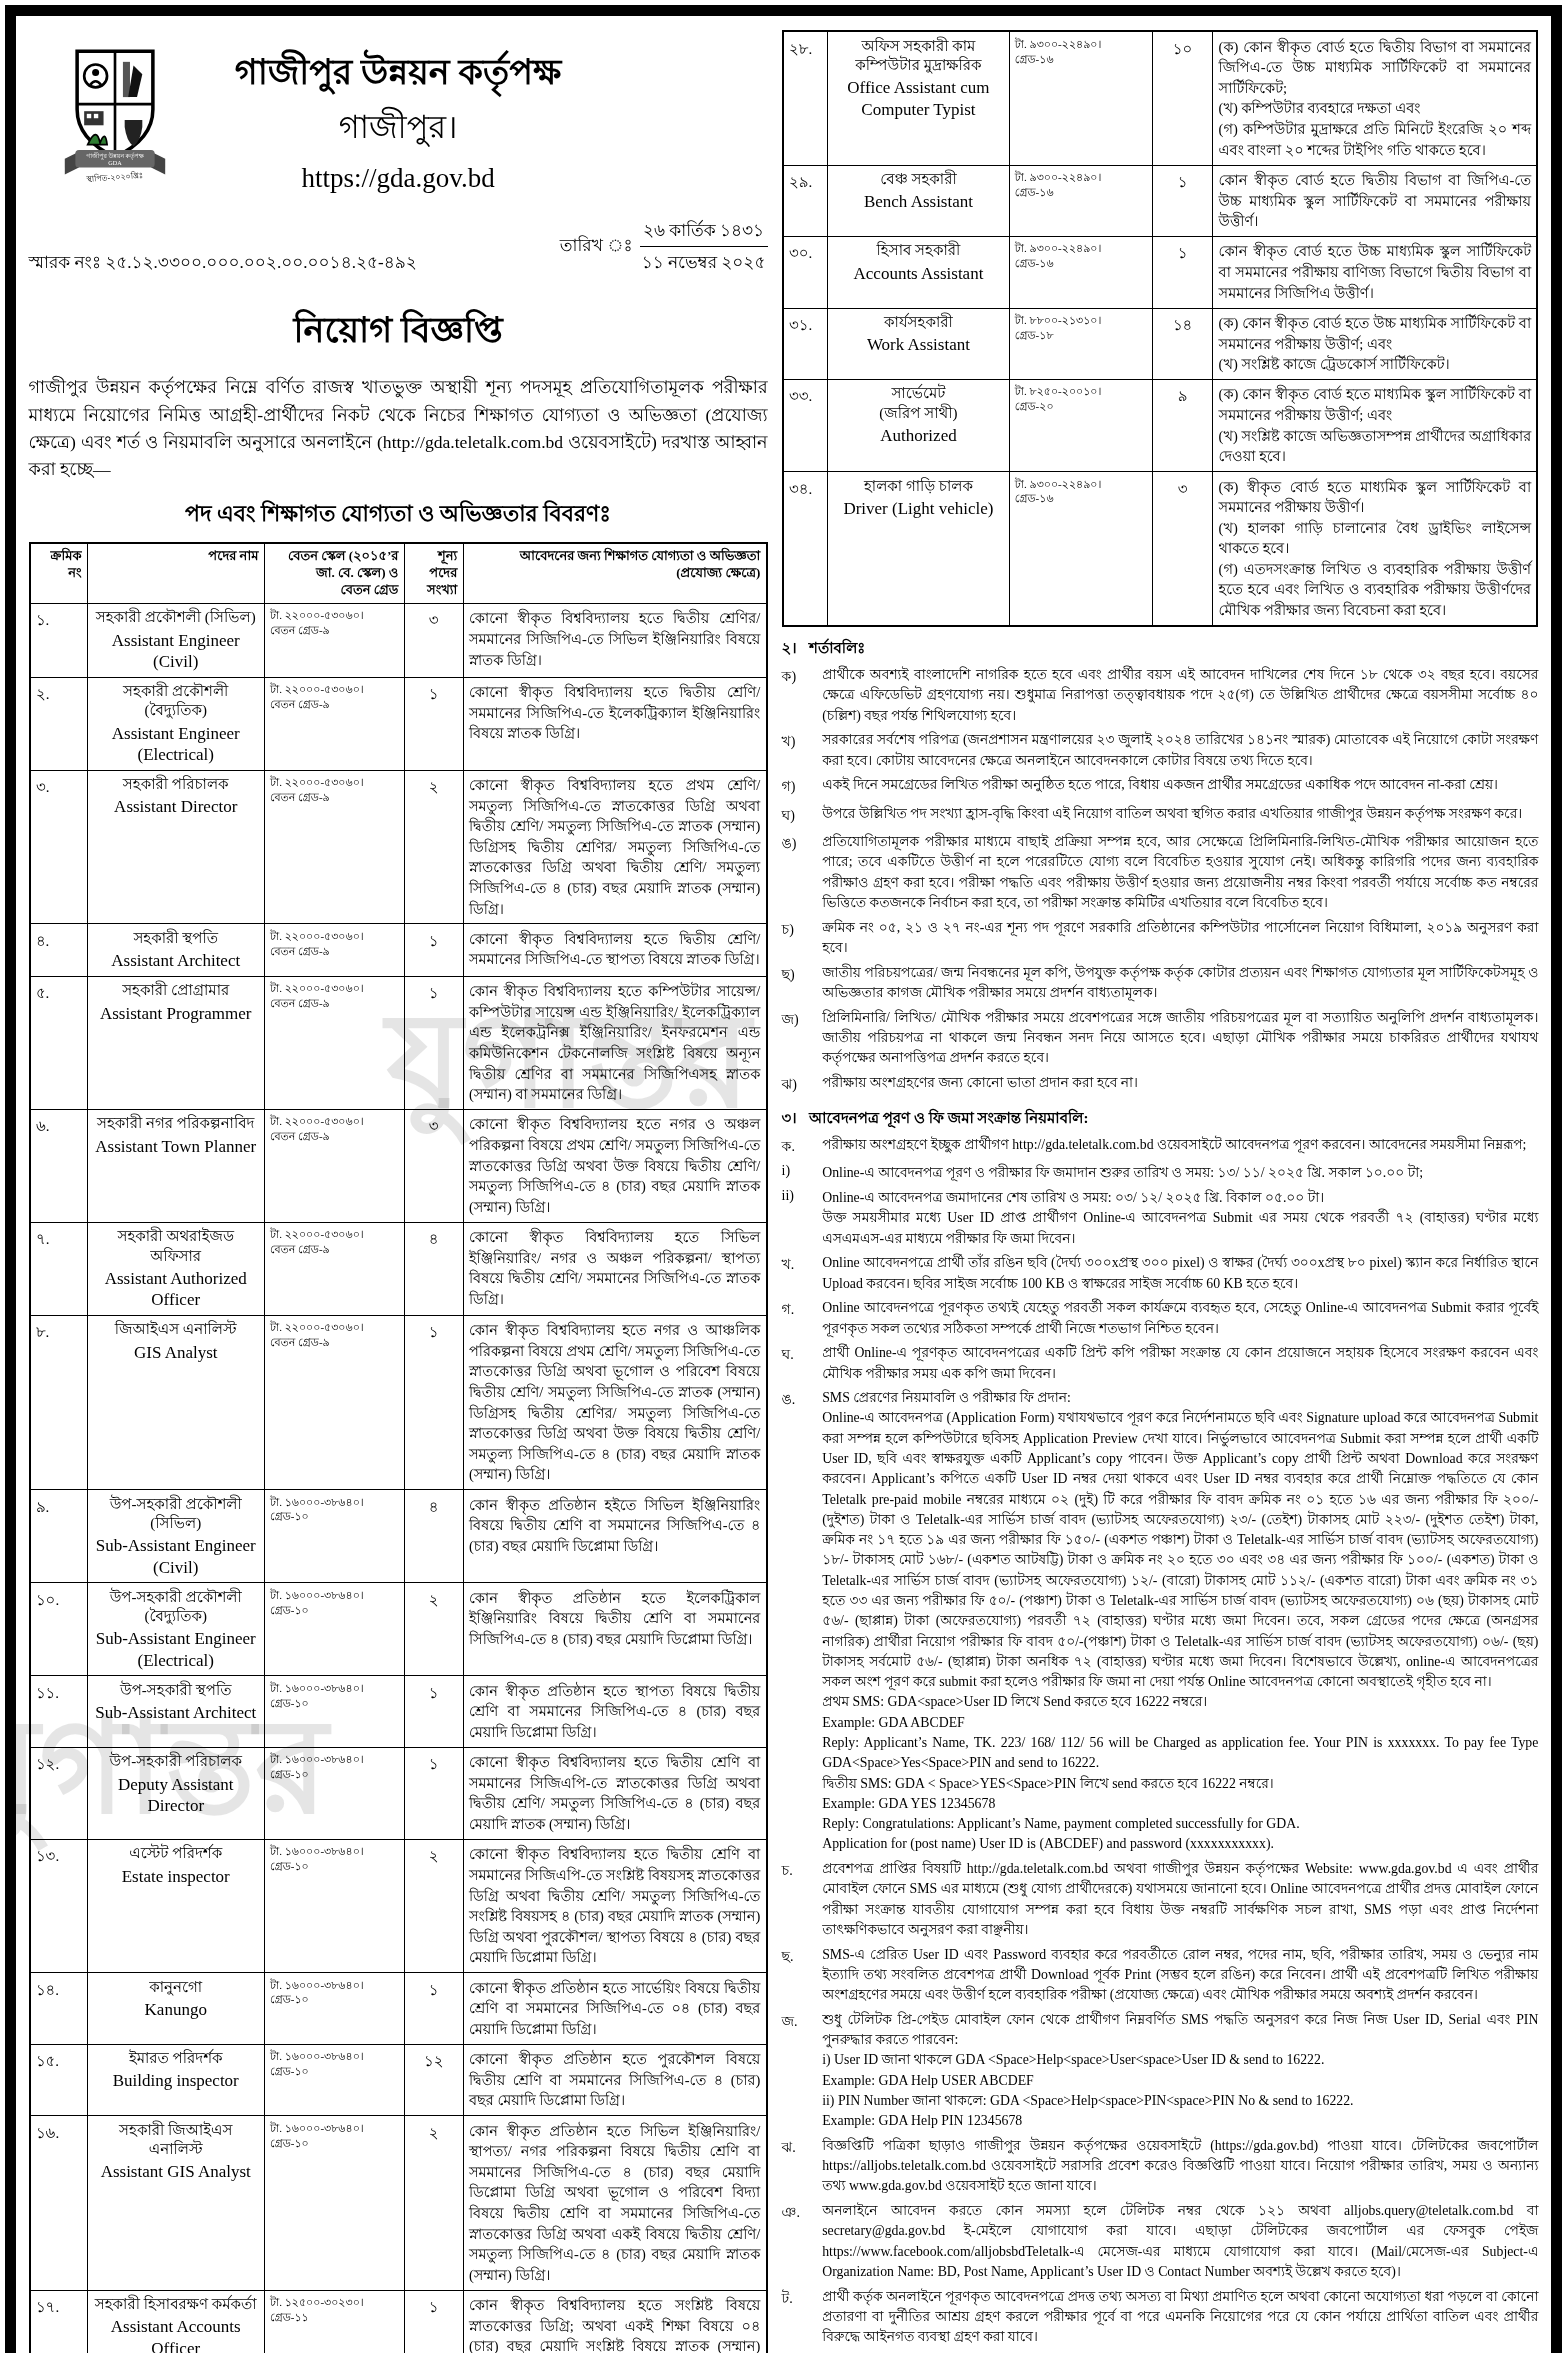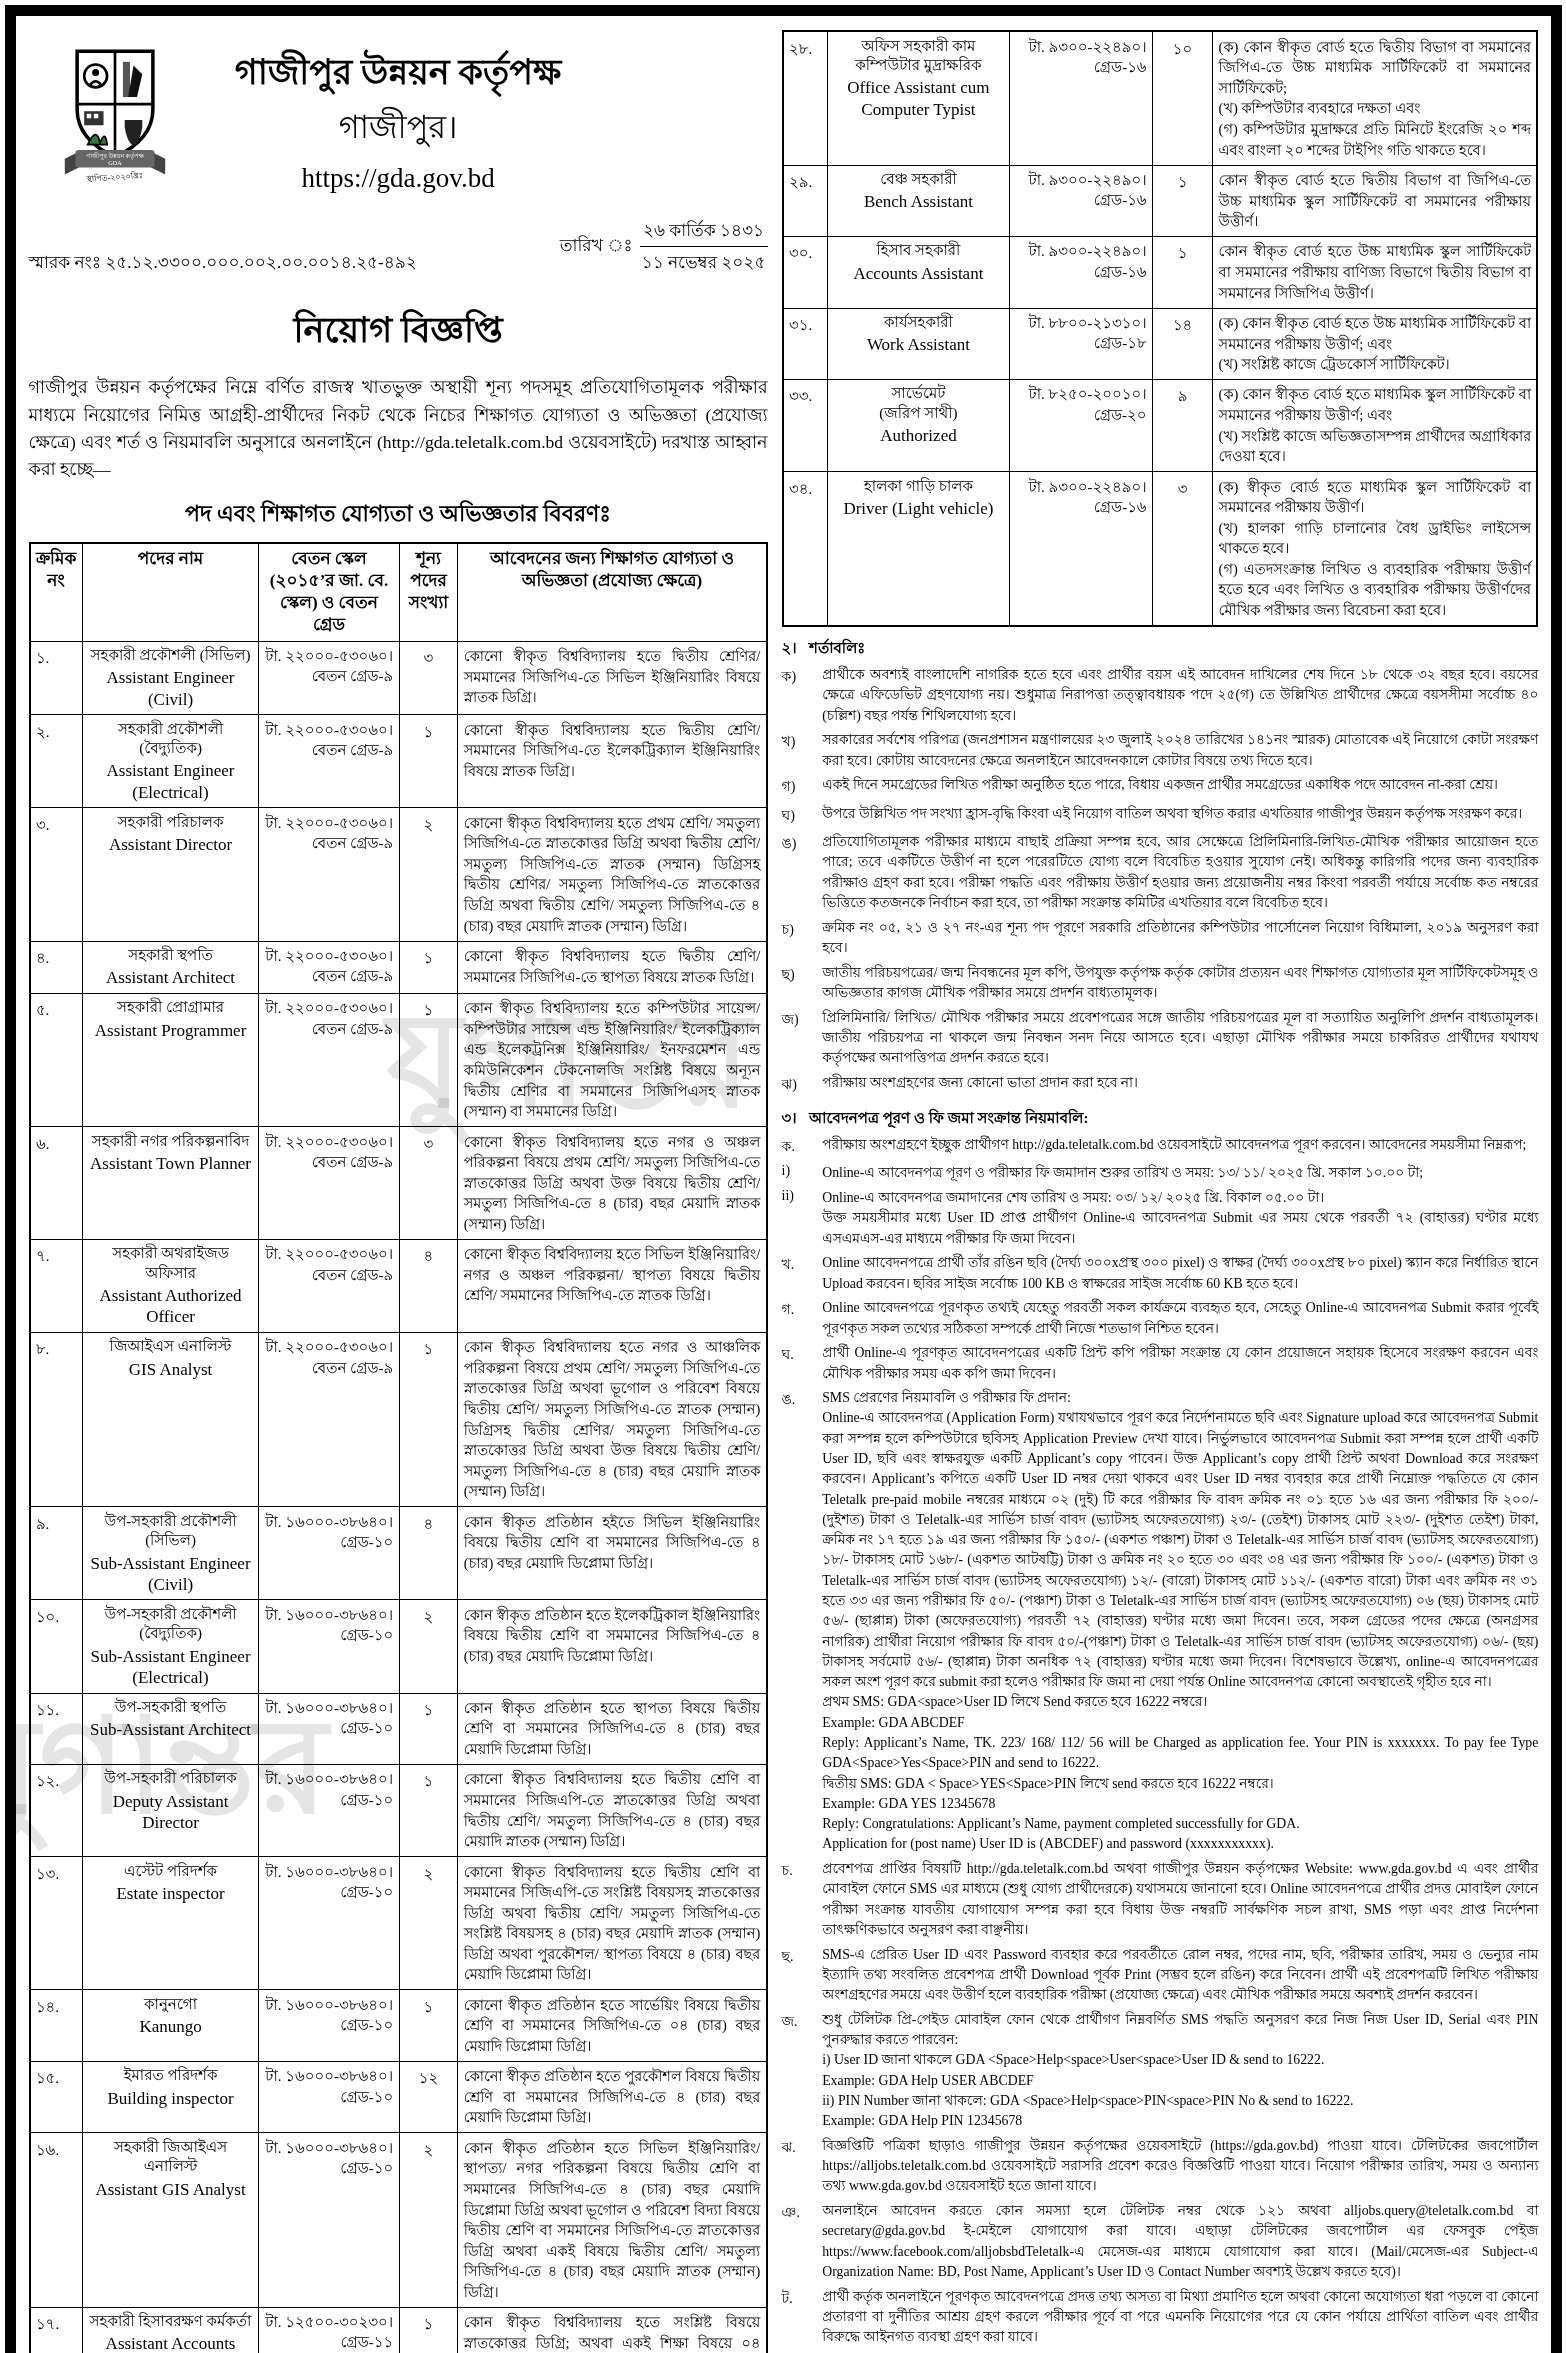--- a/index.html
+++ b/index.html
@@ -21,26 +21,26 @@
   .date-stack{display:inline-block;vertical-align:middle;text-align:center;margin-left:7px;}
   .date-stack .d1{display:block;border-bottom:1.8px solid #000;padding:0 3.5px 1.8px 3.5px;}
   .date-stack .d2{display:block;padding-top:1.8px;}
   .doc-title{text-align:center;font-size:35px;font-weight:bold;margin:8.8px 0 12.3px 0;}
   .intro{font-size:17.6px;line-height:1.55;text-align:justify;}
   .tbl-caption{text-align:center;font-size:22px;font-weight:bold;margin:12.3px 0 8.8px 0;}
 
   
   table.post{border-collapse:collapse;width:100%;border:2.6px solid #000;}
   table.post th,table.post td{border:1.8px solid #000;padding:4.4px 5.3px;vertical-align:top;}
-  table.post th{font-size:17px;font-weight:bold;text-align:center;line-height:1.3;}
+  table.post th{font-size:13px;font-weight:bold;text-align:right;line-height:1.3;padding-left:20px;}
   td.c-sl{text-align:left;font-size:15px;width:6%;}
   td.c-name{text-align:center;font-size:15px;width:24%;line-height:1.3;}
   td.c-name .bn{white-space:pre-line;}
   td.c-name .en{font-size:17px;margin-top:1.8px;line-height:1.25;}
-  td.c-scale{text-align:right;font-size:15px;width:19%;line-height:1.35;}
+  td.c-scale{text-align:left;font-size:11px;width:19%;line-height:1.35;}
   td.c-vac{text-align:center;font-size:15px;width:8%;}
   td.c-qual{text-align:justify;font-size:14.5px;line-height:1.42;white-space:pre-line;}
 
   
   .sec{margin-top:8.8px;}
   .sec-head{display:flex;gap:12.3px;font-size:15px;font-weight:bold;margin:5.3px 0 3.5px 0;}
   .item{display:flex;gap:10.6px;margin:4.4px 0;}
   .item .lbl{flex:0 0 30px;font-size:14px;text-align:left;}
   .item .txt{flex:1;font-size:13.8px;line-height:1.47;text-align:justify;white-space:pre-line;}
 

